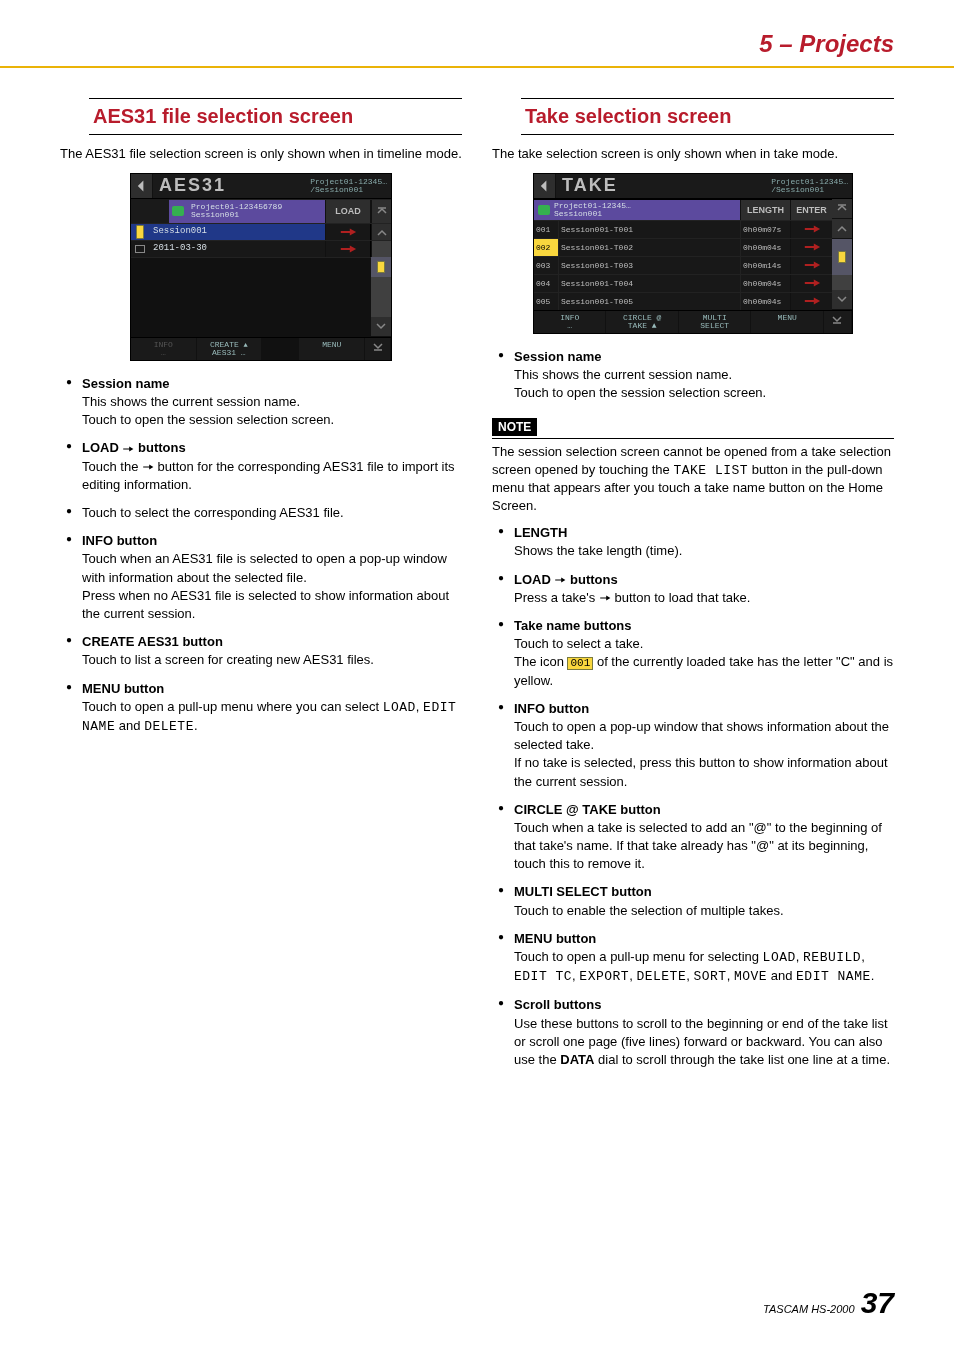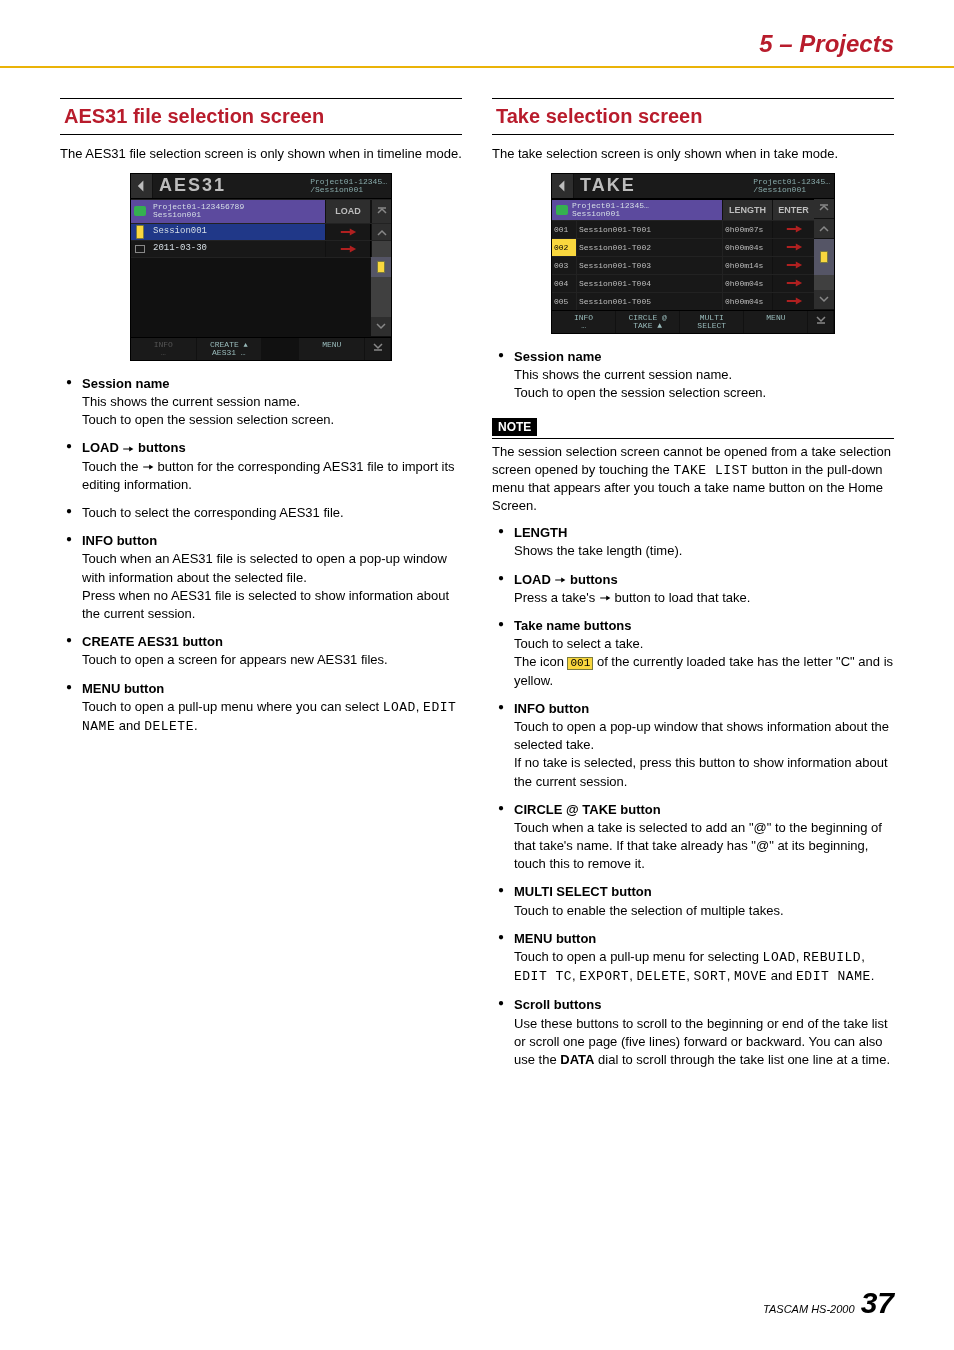--- a/index.html
+++ b/index.html
@@ -1,21 +1,21 @@
 <!DOCTYPE html>
 <html><head>
 <meta charset="utf-8">
 <style>
   * { margin: 0; padding: 0; box-sizing: border-box; }
   body { font-family: Arial, Helvetica, sans-serif; background: #fff; width: 954px; height: 1350px; position: relative; }
   .header-bar { background: #fff; padding: 30px 60px 0 60px; display: flex; justify-content: flex-end; align-items: center; border-bottom: 2px solid #eab308; margin-bottom: 30px; }
   .chapter-title { color: #b81c2c; font-size: 24px; font-weight: bold; font-style: italic; padding-bottom: 8px; }
   .page-body { display: flex; gap: 30px; padding: 0 60px; }
   .col { flex: 1; }
-  .section-title { color: #b81c2c; font-size: 20px; font-weight: bold; border-top: 1px solid #000; border-bottom: 1px solid #000; padding: 6px 4px; margin-bottom: 10px; }
+  .section-title { color: #b81c2c; font-size: 20px; font-weight: bold; border-top: 1px solid #000; border-bottom: 1px solid #000; padding: 6px 4px; margin-bottom: 10px; margin-left: 29px; }
   .intro { font-size: 13px; margin-bottom: 10px; line-height: 1.35; }
   .screenshot { display: block; margin: 0 auto 14px auto; }
   .bullet-list { list-style: none; font-size: 13px; }
   .bullet-list > li { margin-bottom: 10px; padding-left: 22px; position: relative; line-height: 1.4; }
   .bullet-list > li::before { content: "●"; position: absolute; left: 6px; top: 0; font-size: 10px; }
   .bullet-list > li .bl-head { font-weight: bold; display: block; }
   .note-badge { display: inline-block; background: #000; color: #fff; font-weight: bold; font-size: 12px; padding: 2px 6px; margin: 6px 0 2px 0; }
   .note-text { font-size: 13px; border-top: 1px solid #000; padding-top: 4px; margin-bottom: 10px; line-height: 1.35; }
   .lcd { font-family: "Courier New", monospace; letter-spacing: 0.5px; }
   .take-icon-c { display: inline-block; background: #f9d73e; color: #000; font-family: "Courier New", monospace; font-size: 11px; padding: 0 2px; border: 1px solid #7a7a3e; line-height: 1; }
@@ -23,21 +23,21 @@
   .footer .pg { font-size: 30px; font-weight: bold; margin-left: 3px; }
 
   
   .shot-aes { width: 262px; background: #1a1a1a; border: 1px solid #000; font-size: 10px; }
   .shot-header { display: flex; align-items: center; background: #1a1a1a; border-bottom: 1px solid #000; }
   .shot-back { width: 22px; height: 24px; display: flex; align-items: center; justify-content: center; background: #2e2e2e; border-right: 1px solid #111; }
   .shot-back svg { width: 14px; height: 14px; fill: #bdbdbd; }
   .shot-title { color: #bdbdbd; font-family: Arial; font-size: 18px; font-weight: bold; letter-spacing: 2px; padding: 1px 6px; flex: 1; }
   .shot-crumb { color: #8aa; font-family: "Courier New", monospace; font-size: 8px; text-align: left; padding: 0 4px; line-height: 1; }
   .shot-row { display: flex; align-items: stretch; border-top: 1px solid #222; }
-  .shot-row.purple { background: #5c4a9e; }
+  .shot-row.purple { background: #5c4a9e; margin-left: 38px; }
   .shot-row.blue { background: #203888; }
   .shot-row.dk { background: #181818; }
   .shot-icon { width: 18px; display: flex; align-items: center; justify-content: center; }
   .shot-cell-name { flex: 1; color: #d6dfe6; font-family: "Courier New", monospace; font-size: 9px; padding: 3px 4px; line-height: 1.1; }
   .shot-cell-name.two { font-size: 8px; }
   .shot-btn { width: 46px; background: #2e2e2e; color: #bdbdbd; font-size: 9px; font-weight: bold; display: flex; align-items: center; justify-content: center; border-left: 1px solid #111; border-right: 1px solid #111; }
   .shot-arrow { width: 46px; background: #171717; display: flex; align-items: center; justify-content: center; border-left: 1px solid #111; border-right: 1px solid #000; }
   .shot-arrow svg { width: 18px; height: 10px; fill: #b02020; }
   .shot-side { width: 20px; background: #2e2e2e; display: flex; align-items: center; justify-content: center; border-left: 1px solid #111; }
   .shot-empty { height: 80px; background: #111; border-top: 1px solid #222; }
@@ -46,21 +46,21 @@
   .shot-fbtn.dim { color: #555; }
   .shot-body-wrap { display: flex; }
   .shot-left { flex: 1; }
   .shot-scroll { width: 20px; display: flex; flex-direction: column; background: #404040; }
   .shot-scroll-btn { flex: 0 0 20px; background: #2e2e2e; display: flex; align-items: center; justify-content: center; border-bottom: 1px solid #111; }
   .shot-scroll-mid { flex: 1; background: #404040; }
   .shot-scroll-thumb { flex: 0 0 36px; background: #556; }
   .lamp-on { width: 8px; height: 14px; background: #f9d73e; border: 1px solid #7a7a3e; border-radius: 1px; }
 
   
-  .shot-take { width: 284px; background: #1a1a1a; border: 1px solid #000; font-size: 10px; }
+  .shot-take { width: 320px; background: #1a1a1a; border: 1px solid #000; font-size: 10px; }
   .take-row { display: flex; align-items: stretch; background: #181818; border-top: 1px solid #222; }
   .take-num { width: 24px; color: #bdbdbd; font-family: "Courier New", monospace; font-size: 8px; padding: 4px 2px; display: flex; align-items: center; }
   .take-num.cur { background: #f9d73e; color: #000; }
   .take-name { flex: 1; color: #bdbdbd; font-family: "Courier New", monospace; font-size: 8px; padding: 4px 2px; display: flex; align-items: center; border-left: 1px solid #222; }
   .take-len { width: 50px; color: #bdbdbd; font-family: "Courier New", monospace; font-size: 8px; padding: 4px 2px; display: flex; align-items: center; border-left: 1px solid #222; }
   .take-enter { width: 42px; background: #171717; display: flex; align-items: center; justify-content: center; border-left: 1px solid #111; }
   .take-enter svg { width: 18px; height: 10px; fill: #b02020; }
   .take-head { display: flex; background: #2e2e2e; border-top: 1px solid #000; }
   .take-head .hbtn { color: #bdbdbd; font-size: 9px; font-weight: bold; display: flex; align-items: center; justify-content: center; border-left: 1px solid #111; padding: 3px 0; }
   .sess-icon { width: 12px; height: 10px; background: #35b050; border-radius: 2px; }
@@ -182,21 +182,21 @@
             </svg></span><span> button for the corresponding AES31 file to import its editing information.</span>
       </li>
       <li>
         <span>Touch to select the corresponding AES31 file.</span>
       </li>
       <li><span class="bl-head">INFO button</span>
         <span>Touch when an AES31 file is selected to open a pop-up window with information about the selected file.</span><br>
         <span>Press when no AES31 file is selected to show information about the current session.</span>
       </li>
       <li><span class="bl-head">CREATE AES31 button</span>
-        <span>Touch to open a screen for appears new AES31 files.</span>
+        <span>Touch to list a screen for creating new AES31 files.</span>
       </li>
       <li><span class="bl-head">MENU button</span>
         <span>Touch to open a pull-up menu where you can select </span><span class="lcd">LOAD</span><span>, </span><span class="lcd">EDIT NAME</span><span> and </span><span class="lcd">DELETE</span><span>.</span>
       </li>
     </ul>
   </div>
 
   <div class="col">
     <div class="section-title">Take selection screen</div>
     <p class="intro">The take selection screen is only shown when in take mode.</p>

